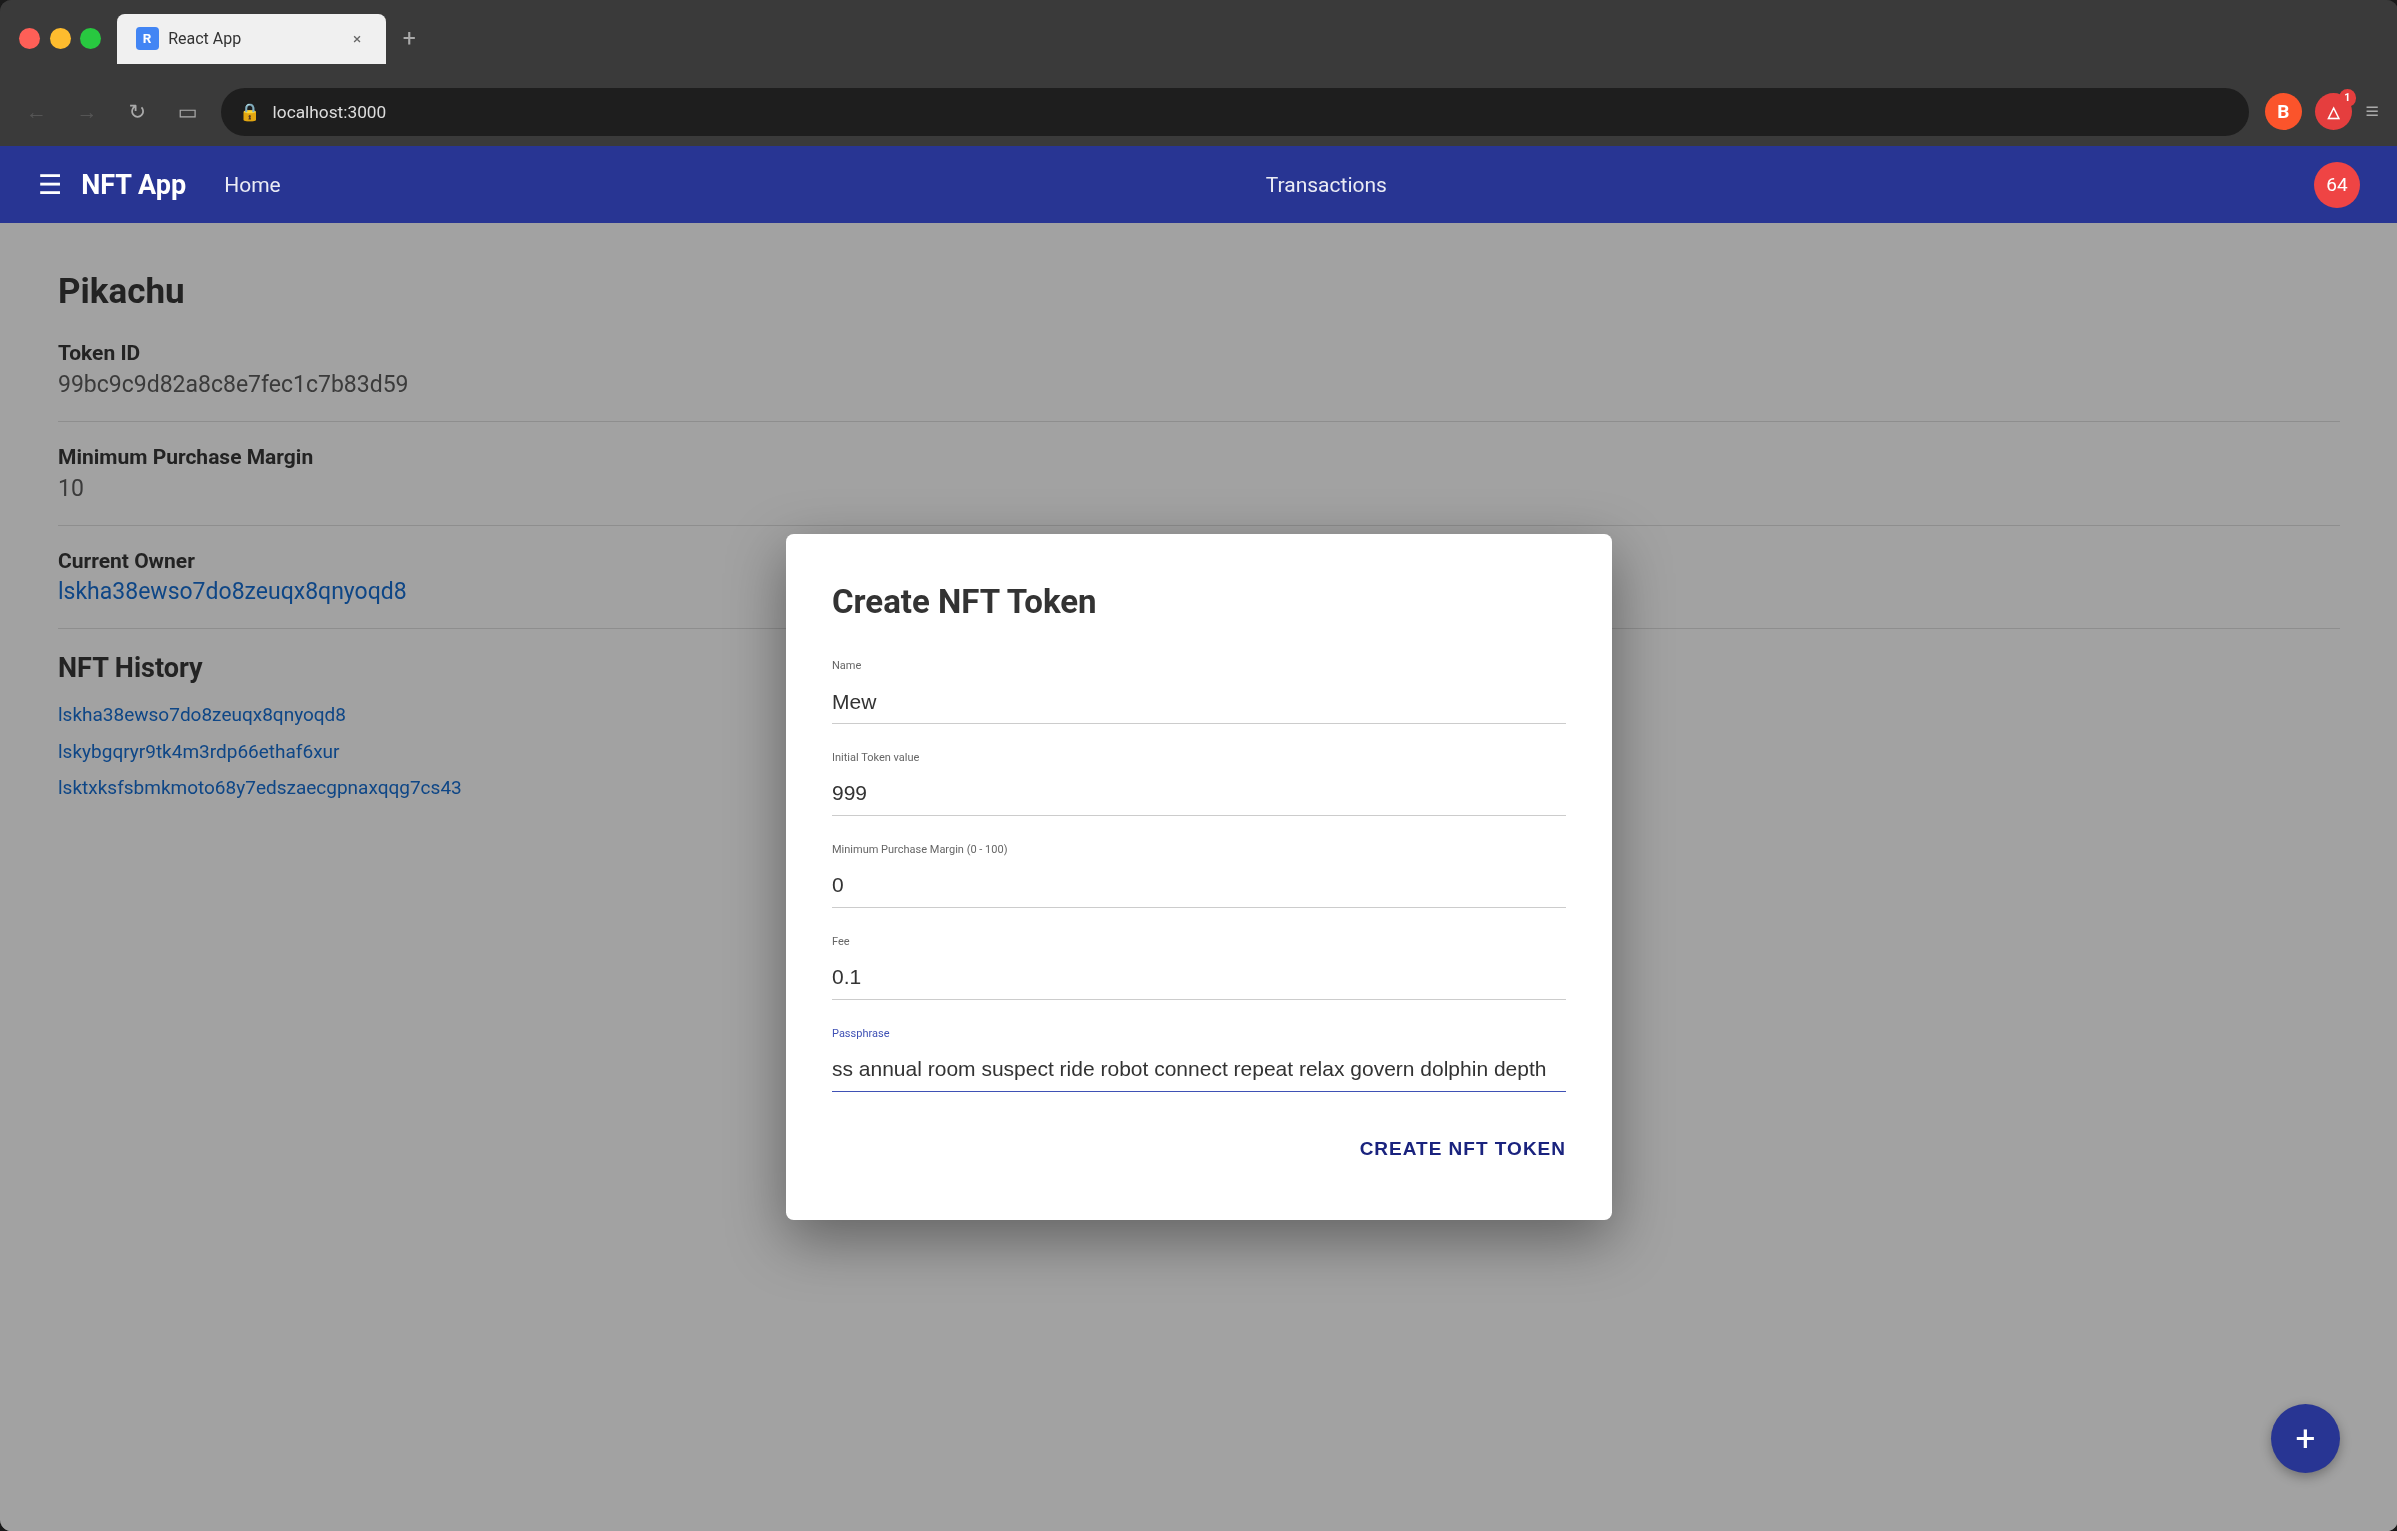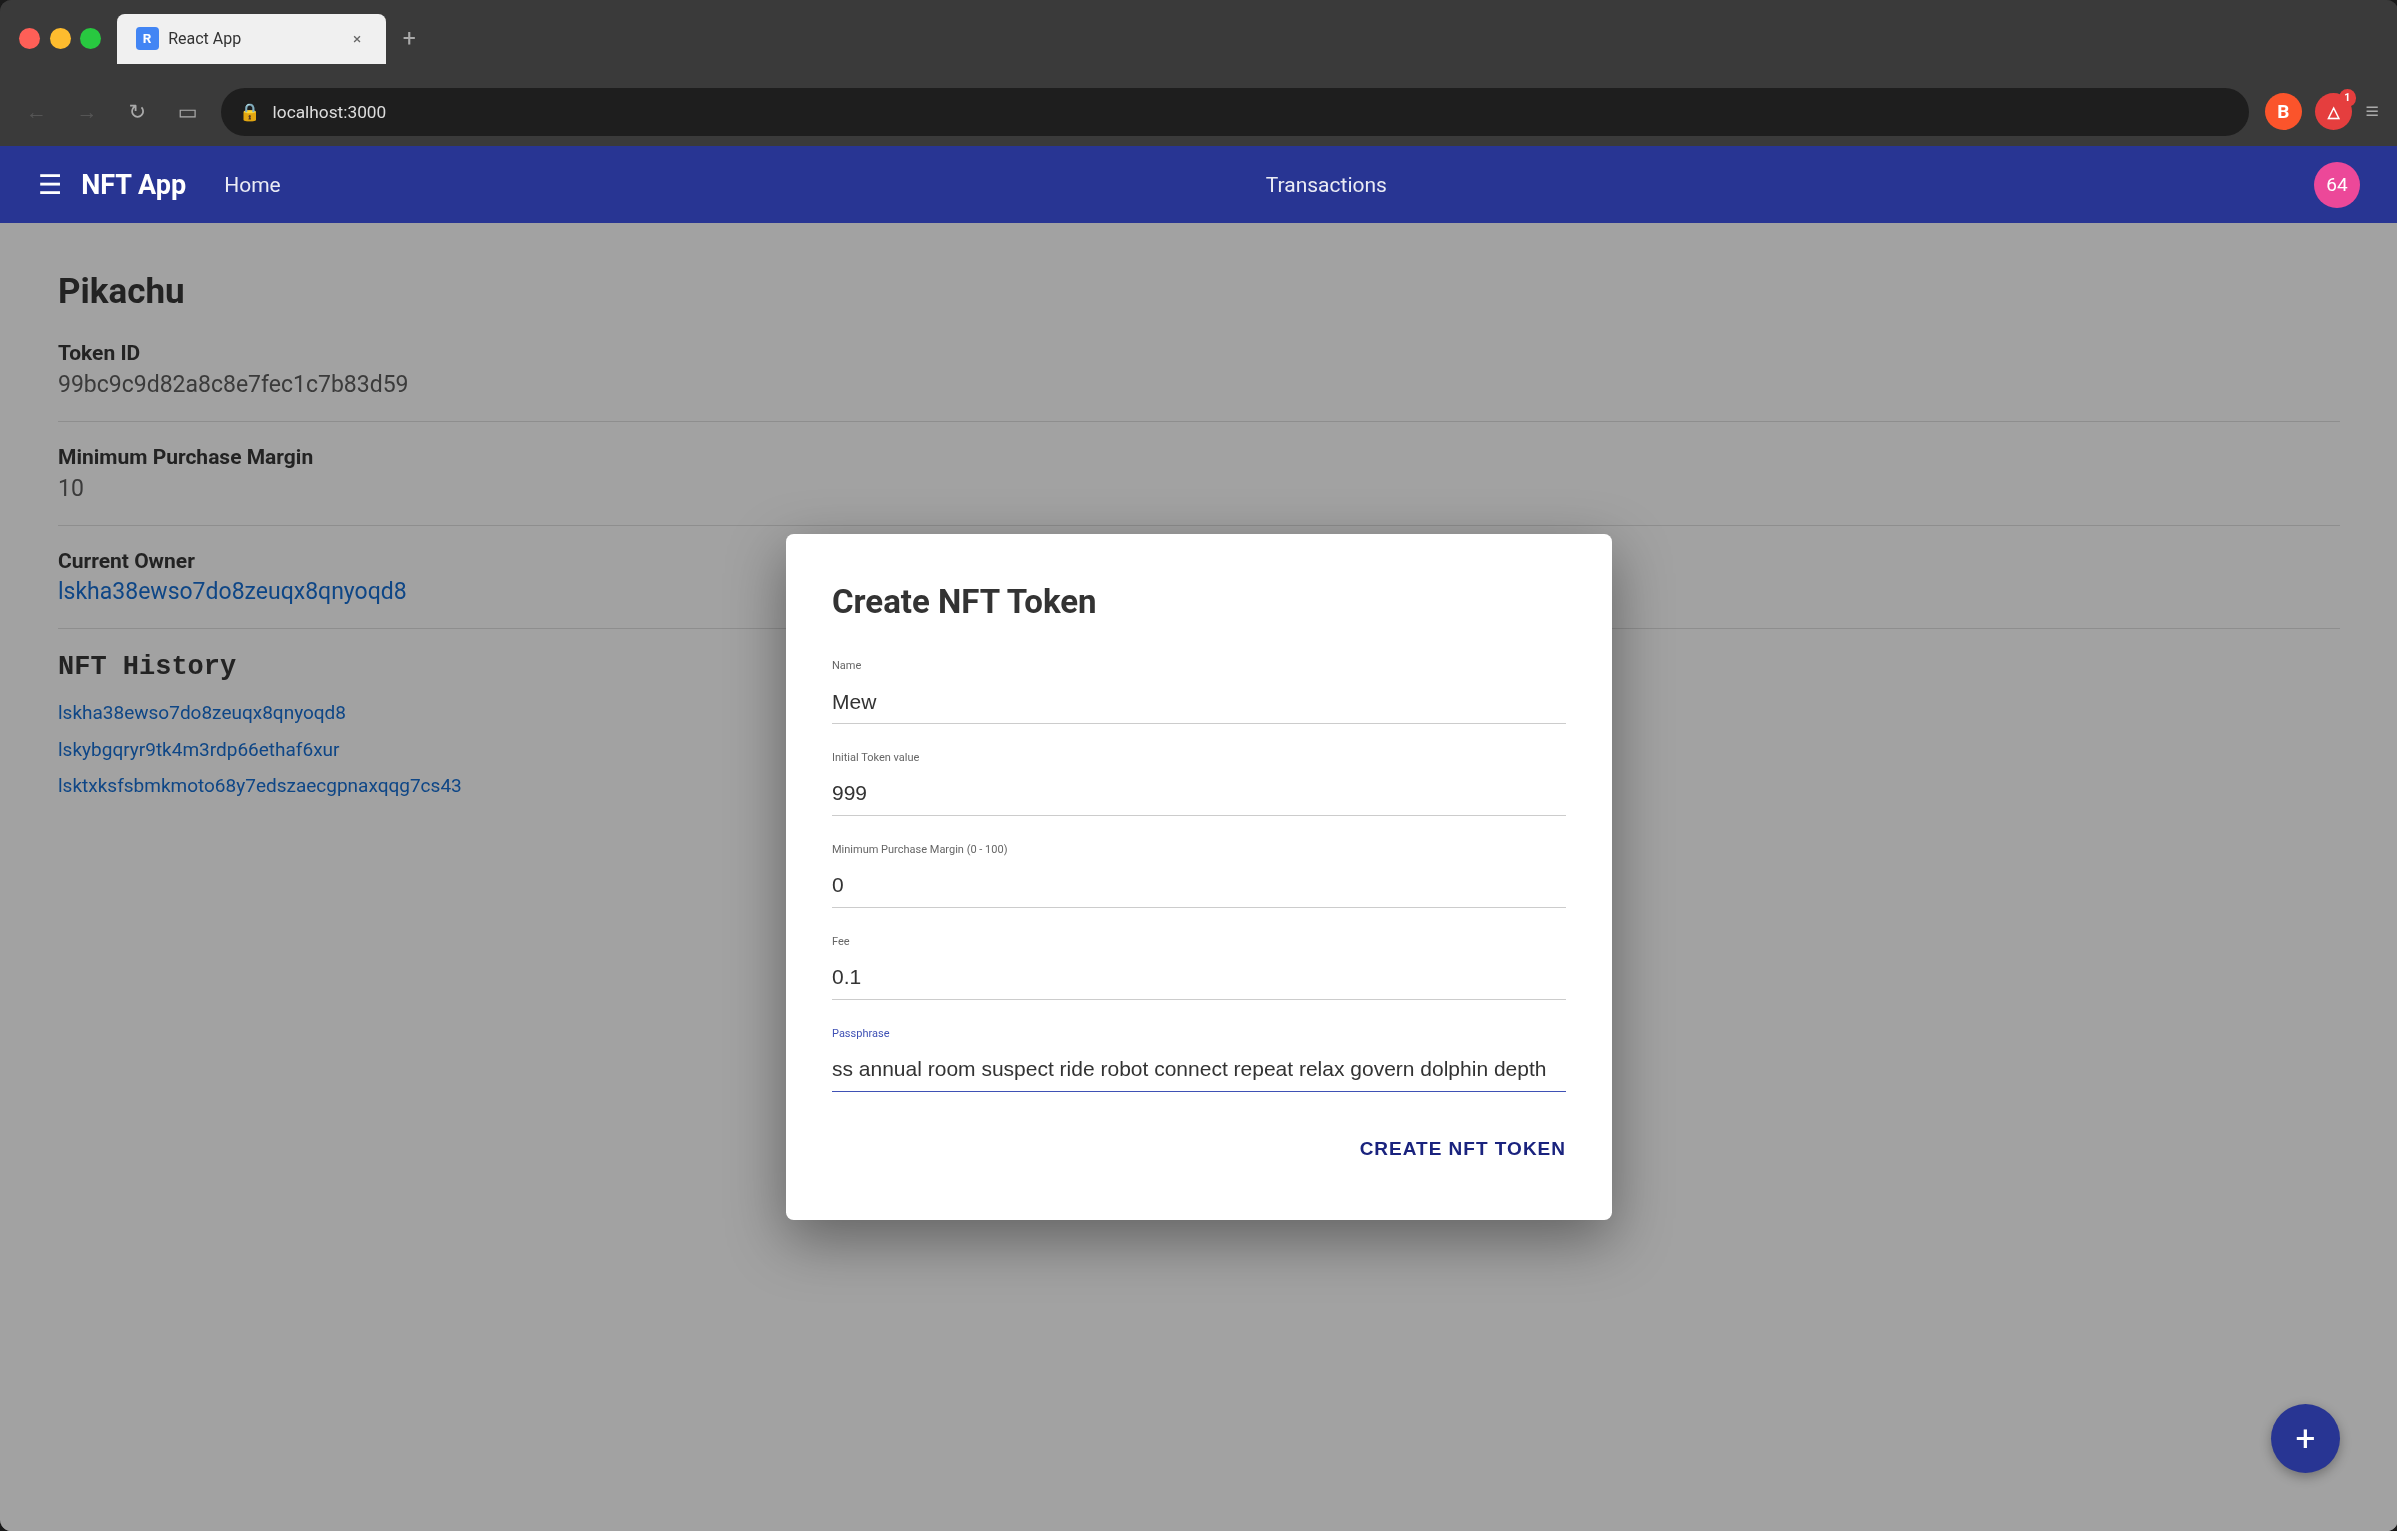--- a/index.html
+++ b/index.html
@@ -245,21 +245,21 @@
       flex: 1;
       display: flex;
       justify-content: center;
     }
 
     .nav-center .nav-link {
       margin: 0;
     }
 
     .nav-badge {
-      background: #ec4899;
+      background: #ef4444;
       color: white;
       border-radius: 50%;
       width: 46px;
       height: 46px;
       display: flex;
       align-items: center;
       justify-content: center;
       font-size: 19px;
       margin-left: auto;
     }
@@ -309,21 +309,20 @@
 
     .info-value.link {
       color: #1565c0;
     }
 
     .nft-history-title {
       font-size: 27px;
       font-weight: bold;
       color: #333;
       margin-bottom: 19px;
-      font-family: Liberation Mono, monospace;
     }
 
     .history-link {
       display: block;
       font-size: 19px;
       color: #1565c0;
       margin-bottom: 13.4px;
     }
 
     

